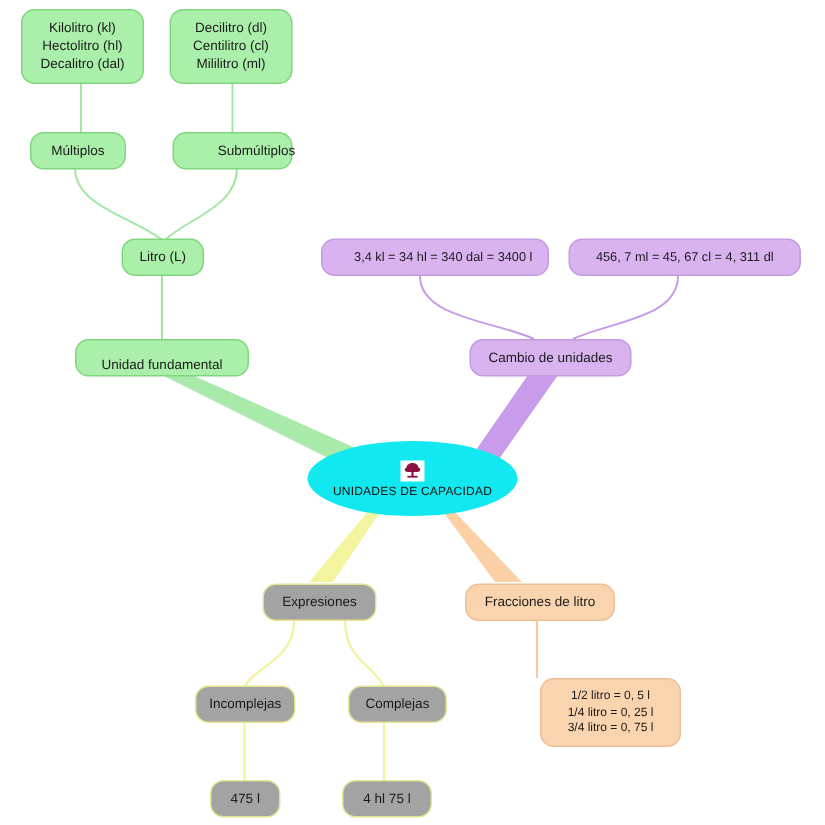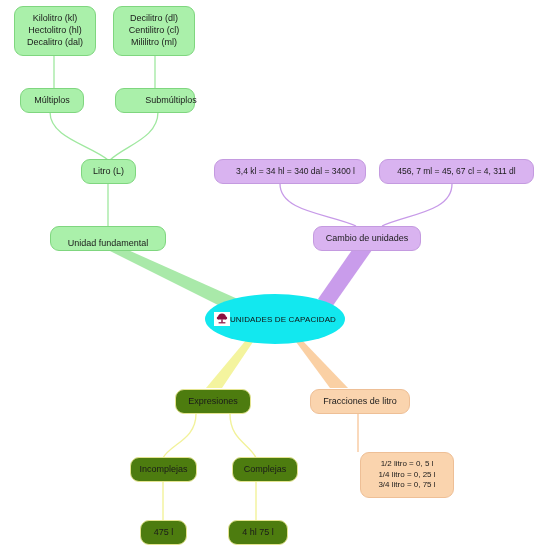--- a/index.html
+++ b/index.html
@@ -8,30 +8,30 @@
   #stage{position:relative;width:550px;height:550px;}
   #wires{position:absolute;left:0;top:0;width:550px;height:550px;}
 
   .node{position:absolute;box-sizing:border-box;display:flex;
         align-items:center;justify-content:center;
         text-align:center;color:#1a1a1a;border-radius:9px;
         line-height:1.32;white-space:pre-line;}
 
   .green  {background:#aaf0aa;border:1px solid #7fd67f;}
   .purple {background:#d9b3f0;border:1px solid #c49ae0;}
-  .yellow {background:#4d7c0f;border:1px solid #e4e490;}
+  .yellow {background:#a3a3a3;border:1px solid #e4e490;}
   .orange {background:#fad4ae;border:1px solid #eebf96;}
 
   .f9   {font-size:9px;}
   .f85  {font-size:8.5px;}
   .f8   {font-size:8px;margin-left:48px;}
 
   
   .center-node{position:absolute;border-radius:50%;
-      background:#12e8ef;display:flex;flex-direction:row;
+      background:#12e8ef;display:flex;flex-direction:column;
       align-items:center;justify-content:center;}
   .center-label{font-size:8px;color:#111;letter-spacing:.15px;
       margin-top:1px;}
   .center-icon{width:16px;height:14px;background:#ffffff;
       display:flex;align-items:center;justify-content:center;
       margin-bottom:1px;}
 </style>
 </head>
 <body>
 

